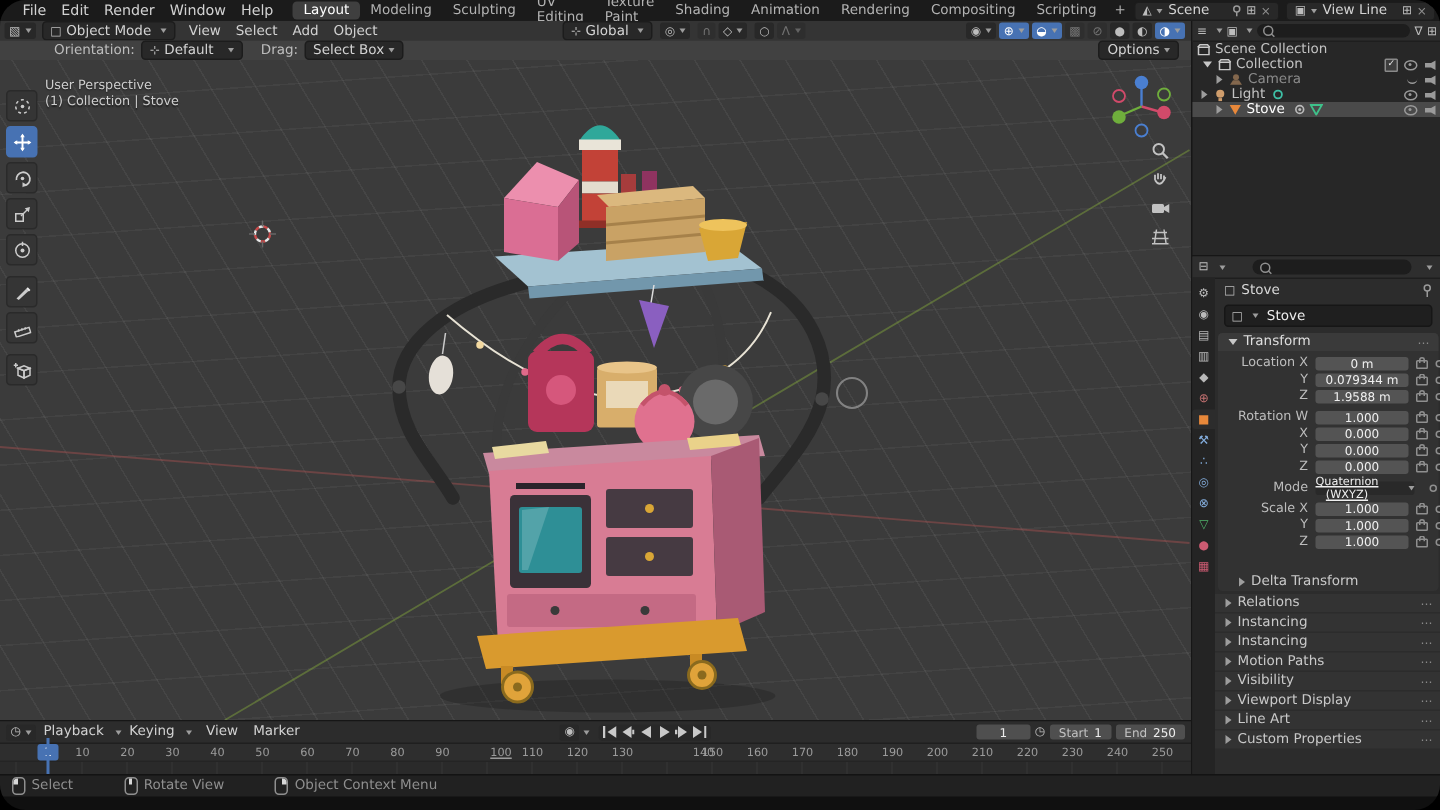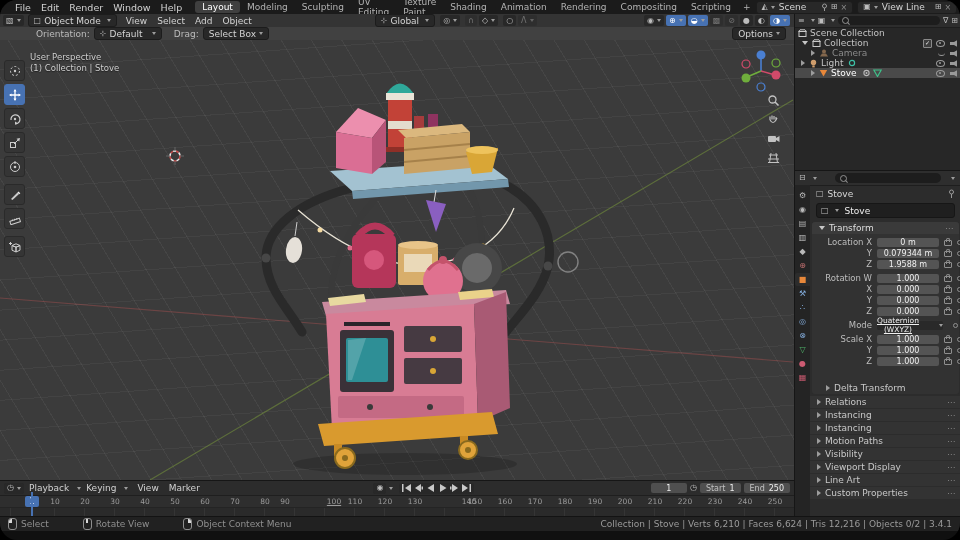--- a/index.html
+++ b/index.html
@@ -826,21 +826,21 @@
     <div id="tl-ruler">
       <div id="ruler-ticks">
           <span class="tick" style="left: 55px;">10</span>
           <span class="tick" style="left: 85px;">20</span>
           <span class="tick" style="left: 115px;">30</span>
           <span class="tick" style="left: 145px;">40</span>
           <span class="tick" style="left: 175px;">50</span>
           <span class="tick" style="left: 205px;">60</span>
           <span class="tick" style="left: 235px;">70</span>
           <span class="tick" style="left: 265px;">80</span>
-          <span class="tick" style="left: 285px;">90</span>
+          <span class="tick" style="left: 295px;">90</span>
           <span class="tick" style="left: 334px; text-decoration: underline;">100</span>
           <span class="tick" style="left: 355px;">110</span>
           <span class="tick" style="left: 385px;">120</span>
           <span class="tick" style="left: 415px;">130</span>
           <span class="tick" style="left: 469px;">140</span>
           <span class="tick" style="left: 475px;">150</span>
           <span class="tick" style="left: 505px;">160</span>
           <span class="tick" style="left: 535px;">170</span>
           <span class="tick" style="left: 565px;">180</span>
           <span class="tick" style="left: 595px;">190</span>
@@ -863,16 +863,15 @@
         <span>Select</span>
       </span>
     <span class="hint">
         <span class="mouse m-mid"></span>
         <span>Rotate View</span>
       </span>
     <span class="hint">
         <span class="mouse m-right"></span>
         <span>Object Context Menu</span>
       </span>
-    <span id="status-stats">Collection | Stove | Verts 6,210 | Faces 6,624 | Tris 12,216 | Objects 0/2 | 3.4.1</span>
   </footer>
 
 </div>
 
 </body></html>

